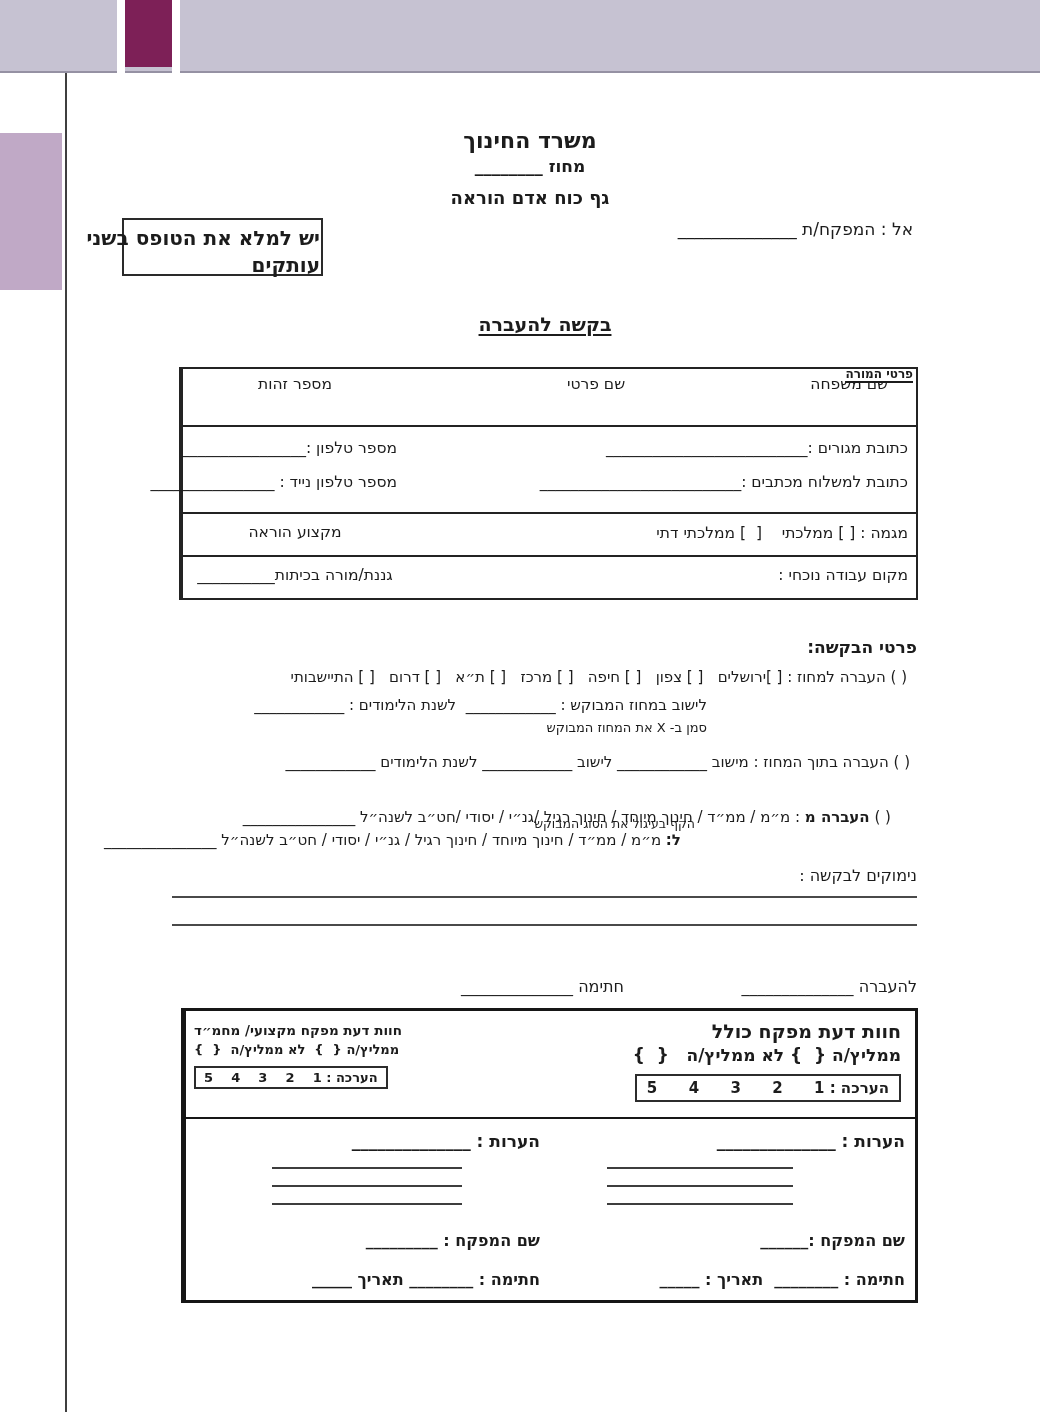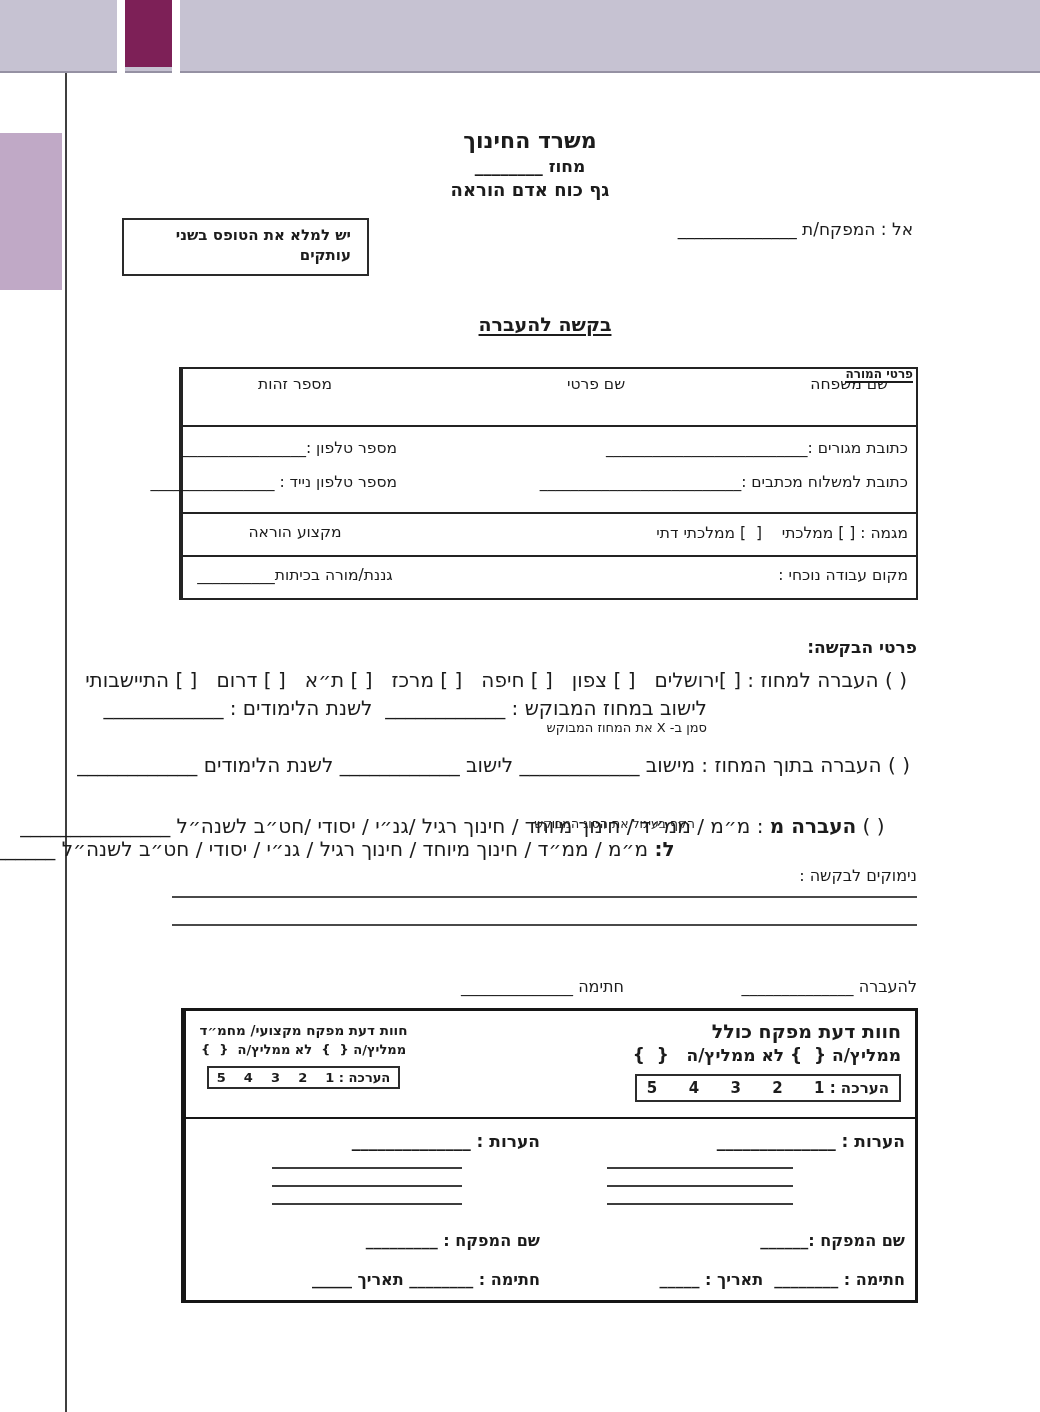--- a/index.html
+++ b/index.html
@@ -14,24 +14,24 @@
   .topbar{left:0;top:0;width:1040px;height:73px;background:#c6c2d2;border-bottom:2px solid #9591a3;box-sizing:border-box;}
   .topgap{top:0;width:8px;height:73px;background:#ffffff;}
   .accent{left:125px;top:0;width:47px;height:67px;background:#7d2057;}
   .vline{left:65px;top:73px;width:2px;height:1339px;background:#3f3f3f;}
   .sidestrip{left:0;top:133px;width:62px;height:157px;background:#c0a9c6;}
 
   
   .hblock{left:380px;top:128px;width:300px;text-align:center;}
   .h1{font-size:22px;font-weight:bold;}
   .h2{font-size:17px;font-weight:bold;margin-top:3px;}
-  .h3{font-size:18px;font-weight:bold;margin-top:3px;}
+  .h3{font-size:18px;font-weight:bold;margin-top:11px;}
   .toline{right:127px;top:219px;font-size:17px;}
-  .copies{left:122px;top:218px;width:247px;height:58px;border:2px solid #2a2a2a;box-sizing:border-box;
-          font-size:15px;font-weight:bold;text-align:right;padding:5px 16px 0 4px;line-height:1.35;}
+  .copies{left:122px;top:218px;width:201px;height:58px;border:2px solid #2a2a2a;box-sizing:border-box;
+          font-size:20px;font-weight:bold;text-align:right;padding:5px 1px 0 4px;line-height:1.35;}
   .ftitle{left:415px;top:289px;width:260px;text-align:center;font-size:19px;font-weight:bold;}
 
   
   .sect{font-weight:bold;font-size:12px;}
   .t1{left:179px;top:367px;width:739px;height:233px;box-sizing:border-box;border:2px solid #232323;
       display:grid;grid-template-columns:509px 226px;grid-template-rows:56px 87px 43px 43px;font-size:15.5px;}
   .t1 .bl{border-left:2px solid #232323;}
   .t1 .bt{border-top:2px solid #232323;}
   .t1cell{position:relative;box-sizing:border-box;}
   .lbl-fam{position:absolute;right:28px;top:6px;}
@@ -40,32 +40,32 @@
   .addr1{padding:12px 8px 0 0;}
   .addr2{padding:16px 8px 0 0;}
   .ph1{padding:12px 10px 0 0;}
   .ph2{padding:16px 10px 0 0;}
   .trackline{padding:10px 8px 0 0;}
   .subjectc{text-align:center;padding-top:9px;}
   .workline{padding:9px 8px 0 0;}
   .gradesc{text-align:center;padding-top:9px;}
 
   
-  .item{font-size:20px;}
+  .item{font-size:15px;}
   .small{font-size:13px;}
   .wline{height:2px;background:#4a4a4a;}
 
   
   .t2{left:181px;top:1008px;width:737px;height:295px;box-sizing:border-box;border:3px solid #161616;
       display:grid;grid-template-columns:367px 364px;grid-template-rows:106px 183px;}
   .t2 .bl{border-left:2.5px solid #161616;}
   .t2 .bt{border-top:2.5px solid #161616;}
   .t2cell{box-sizing:border-box;}
   .hdR{padding:9px 14px 0 6px;text-align:right;}
-  .hdL{padding:11px 135px 16px 8px;text-align:center;}
+  .hdL{padding:11px 135px 16px 8px;text-align:left;}
   .hdR .ttl{font-size:19px;font-weight:bold;}
   .hdR .rec{font-size:17px;font-weight:bold;margin-top:3px;}
   .hdL .ttl{font-size:13.5px;font-weight:bold;}
   .hdL .rec{font-size:13px;font-weight:bold;margin-top:4px;}
   .rbox{display:inline-block;border:2px solid #2c2c2c;font-weight:bold;margin-top:9px;padding:3px 10px;}
   .hdR .rbox{font-size:15px;}
   .hdL .rbox{font-size:13px;padding:2px 8px;}
   .bodyR{padding:12px 10px 0 8px;text-align:right;}
   .bodyL{padding:12px 8px 0 8px;text-align:right;}
   .comments{font-size:17px;font-weight:bold;}

